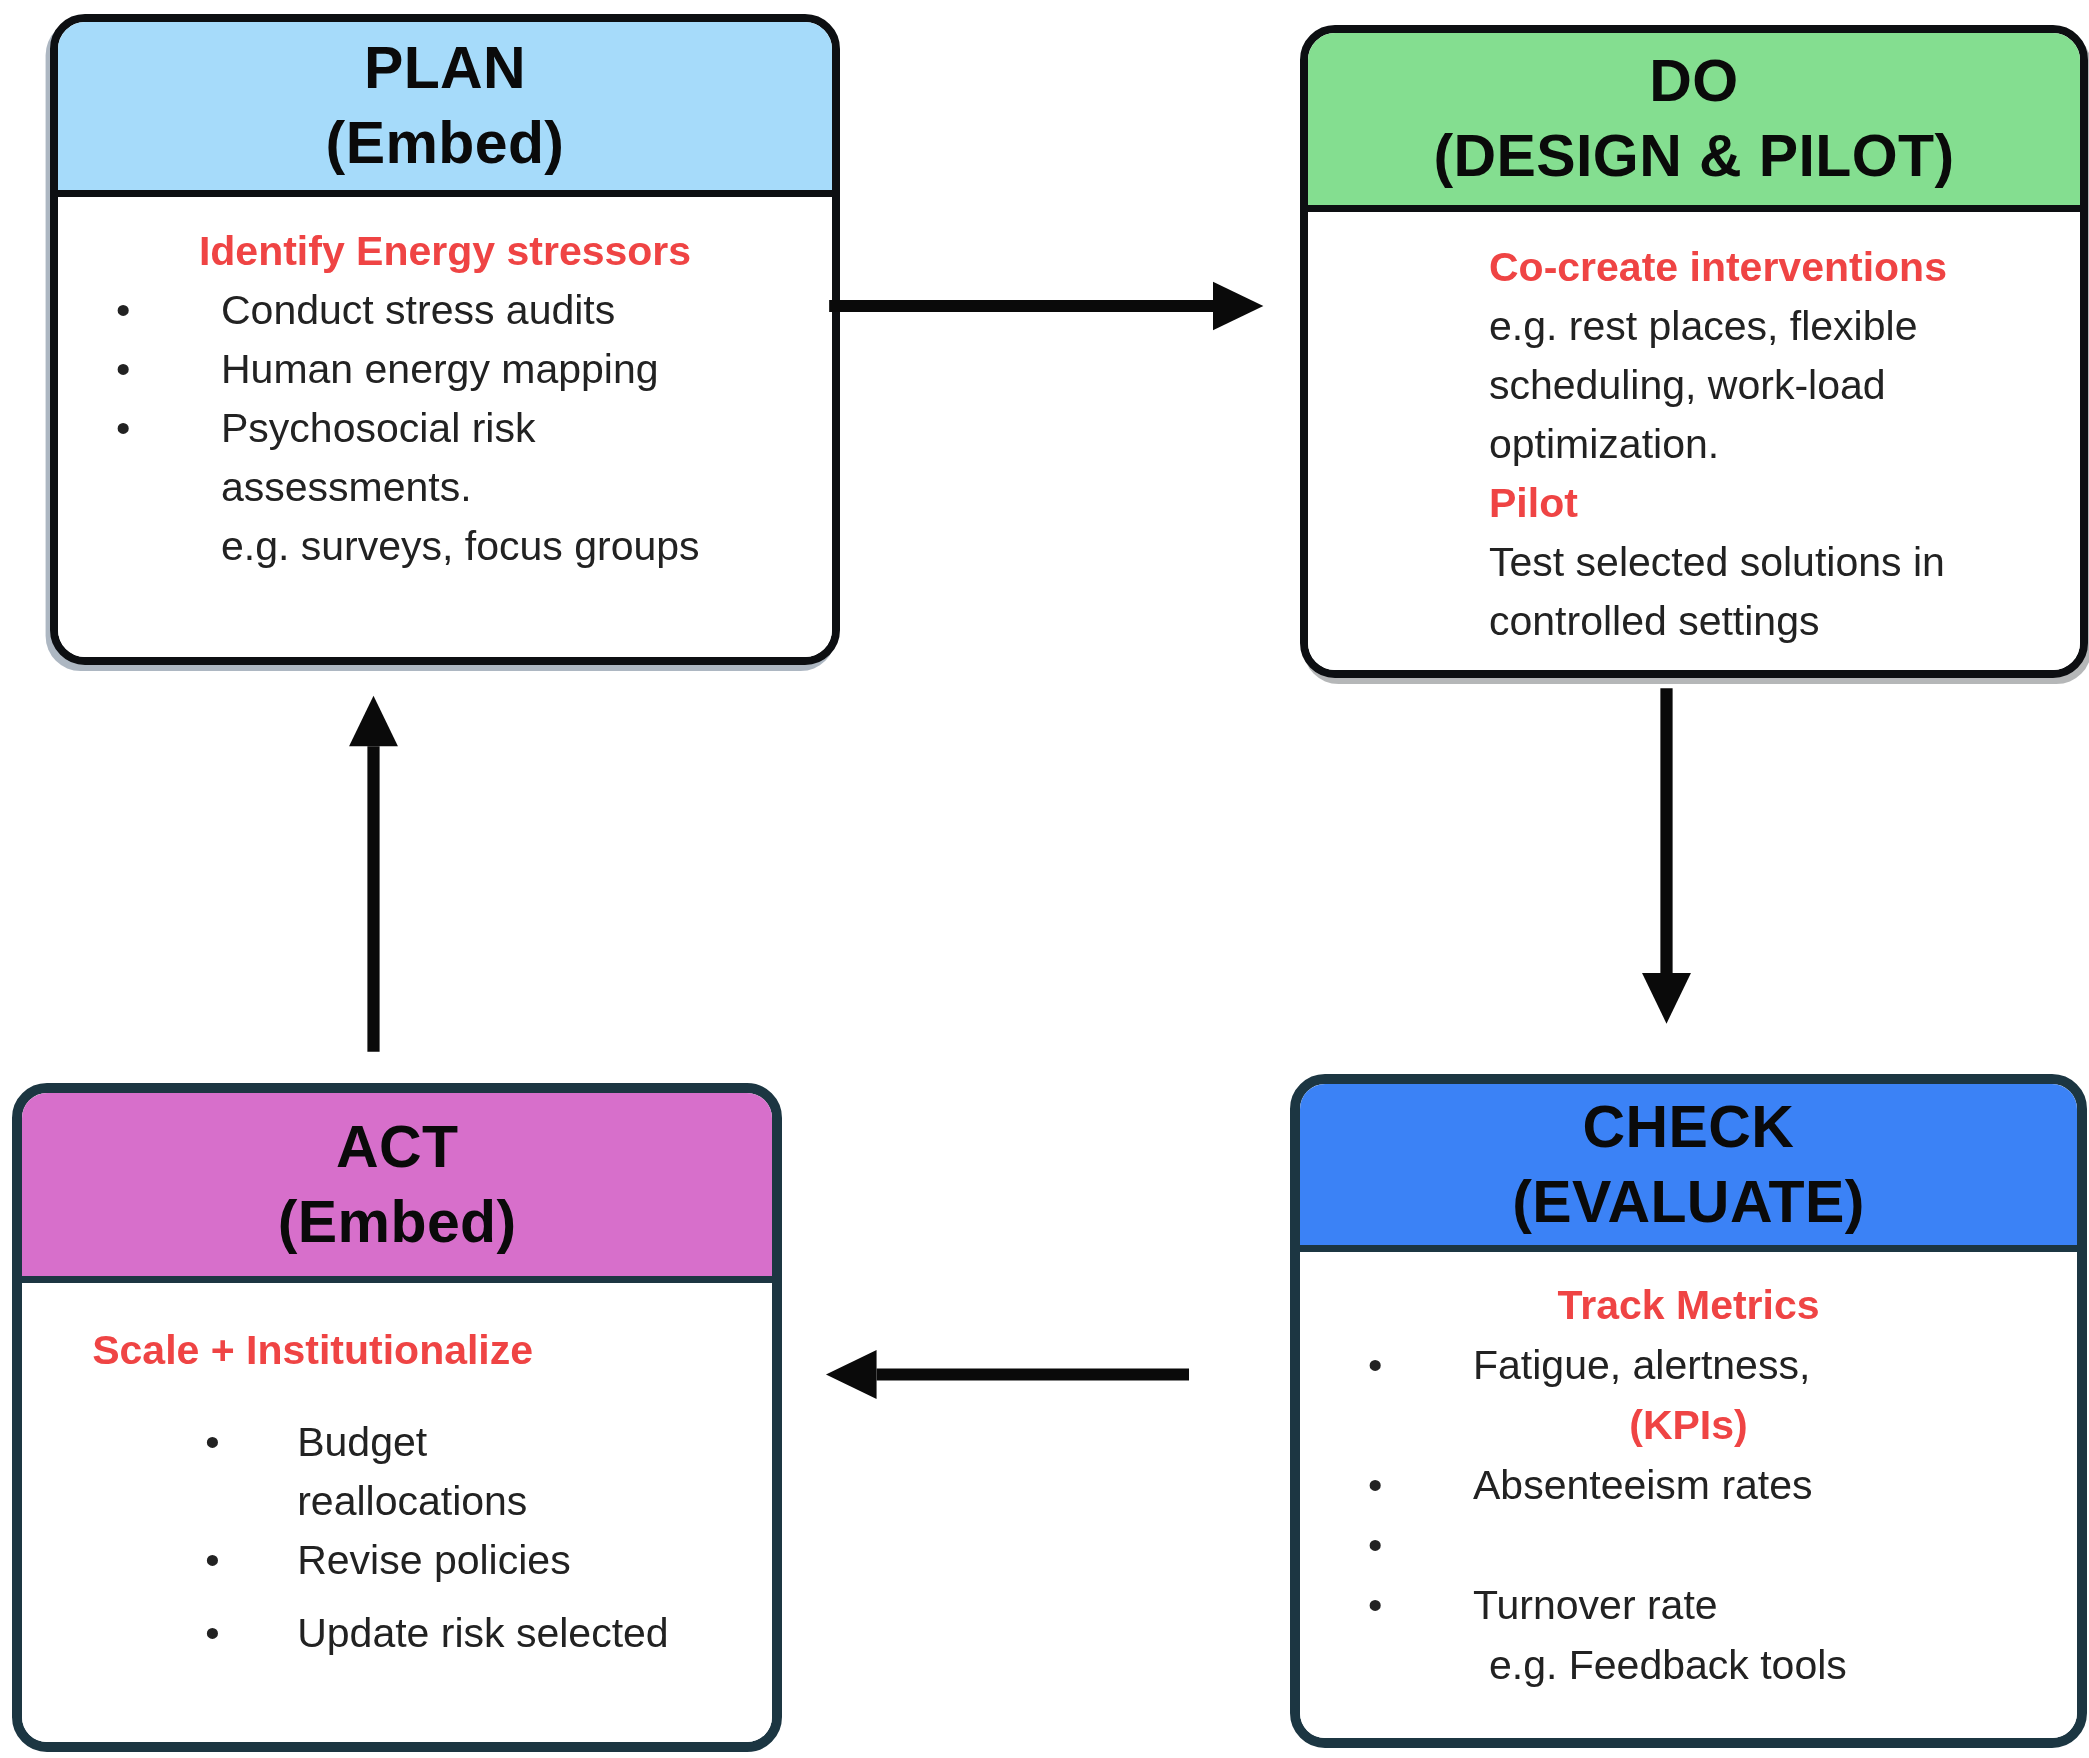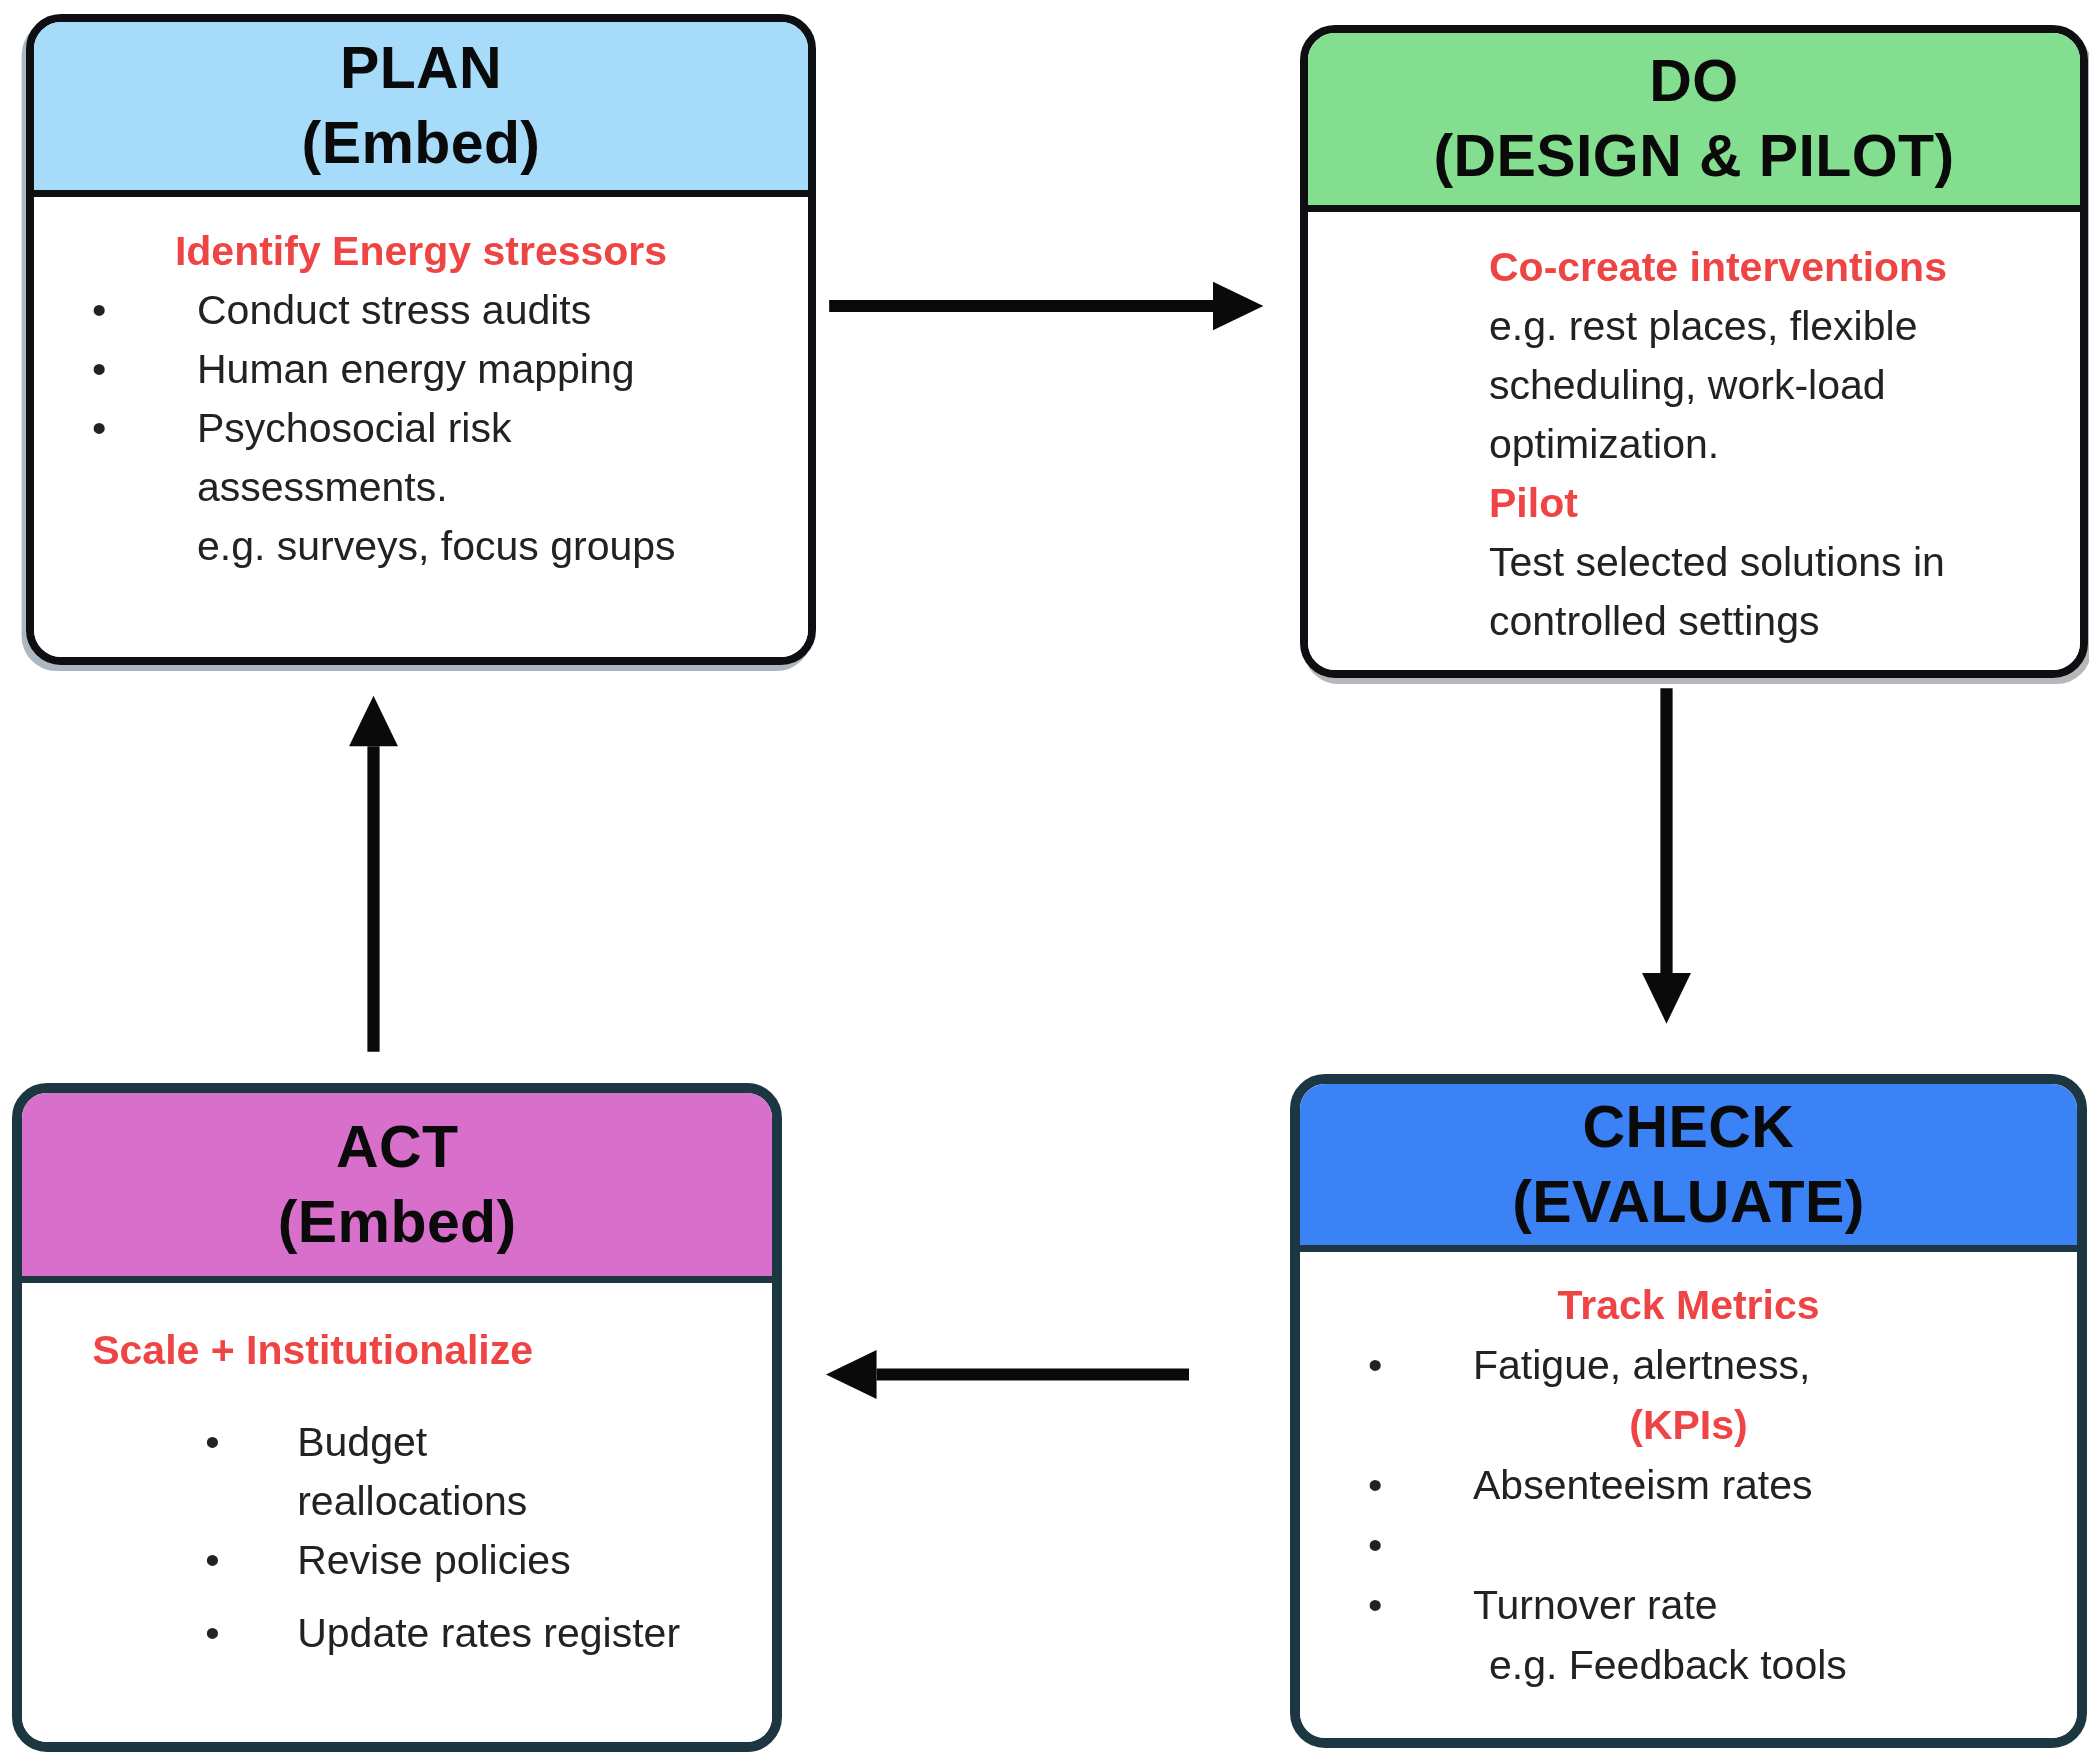--- a/index.html
+++ b/index.html
@@ -92,21 +92,21 @@
   #arrow-plan-to-do   { left:821px;  top:273px;  }
   #arrow-do-to-check  { left:1635px; top:683px;  }
   #arrow-check-to-act { left:812px;  top:1343px; }
   #arrow-act-to-plan  { left:342px;  top:687px;  }
 </style>
 </head>
 <body>
 
 <div class="canvas">
 
-  <section class="box plan" style="border-color: rgb(13, 15, 18);">
+  <section class="box plan" style="border-color: rgb(13, 15, 18); margin-left: 24px;">
     <header class="hdr" style="background-color: rgb(166, 219, 250); border-bottom-color: rgb(13, 15, 18);">
       <div class="title">PLAN</div>
       <div class="title">(Embed)</div>
     </header>
     <div class="bod">
       <div class="h center">Identify Energy stressors</div>
       <div class="row">
         <span class="dot">•</span>
         <span class="txt">Conduct stress audits</span>
       </div>
@@ -177,21 +177,21 @@
         <span class="dot">•</span>
         <span class="txt preline">Budget
 reallocations</span>
       </div>
       <div class="row">
         <span class="dot">•</span>
         <span class="txt">Revise policies</span>
       </div>
       <div class="row last">
         <span class="dot">•</span>
-        <span class="txt">Update rates register</span>
+        <span class="txt">Update risk selected</span>
       </div>
     </div>
   </section>
 
   <svg id="arrow-plan-to-do" class="arrow" width="454" height="66" viewBox="0 0 520 76" style="color: rgb(10, 10, 10);">
     <line x1="8" y1="38" x2="450" y2="38"></line>
     <polygon points="450,10 450,66 508,38"></polygon>
   </svg>
 
   <svg id="arrow-do-to-check" class="arrow" width="63" height="345" viewBox="0 0 72 395" style="color: rgb(10, 10, 10);">

